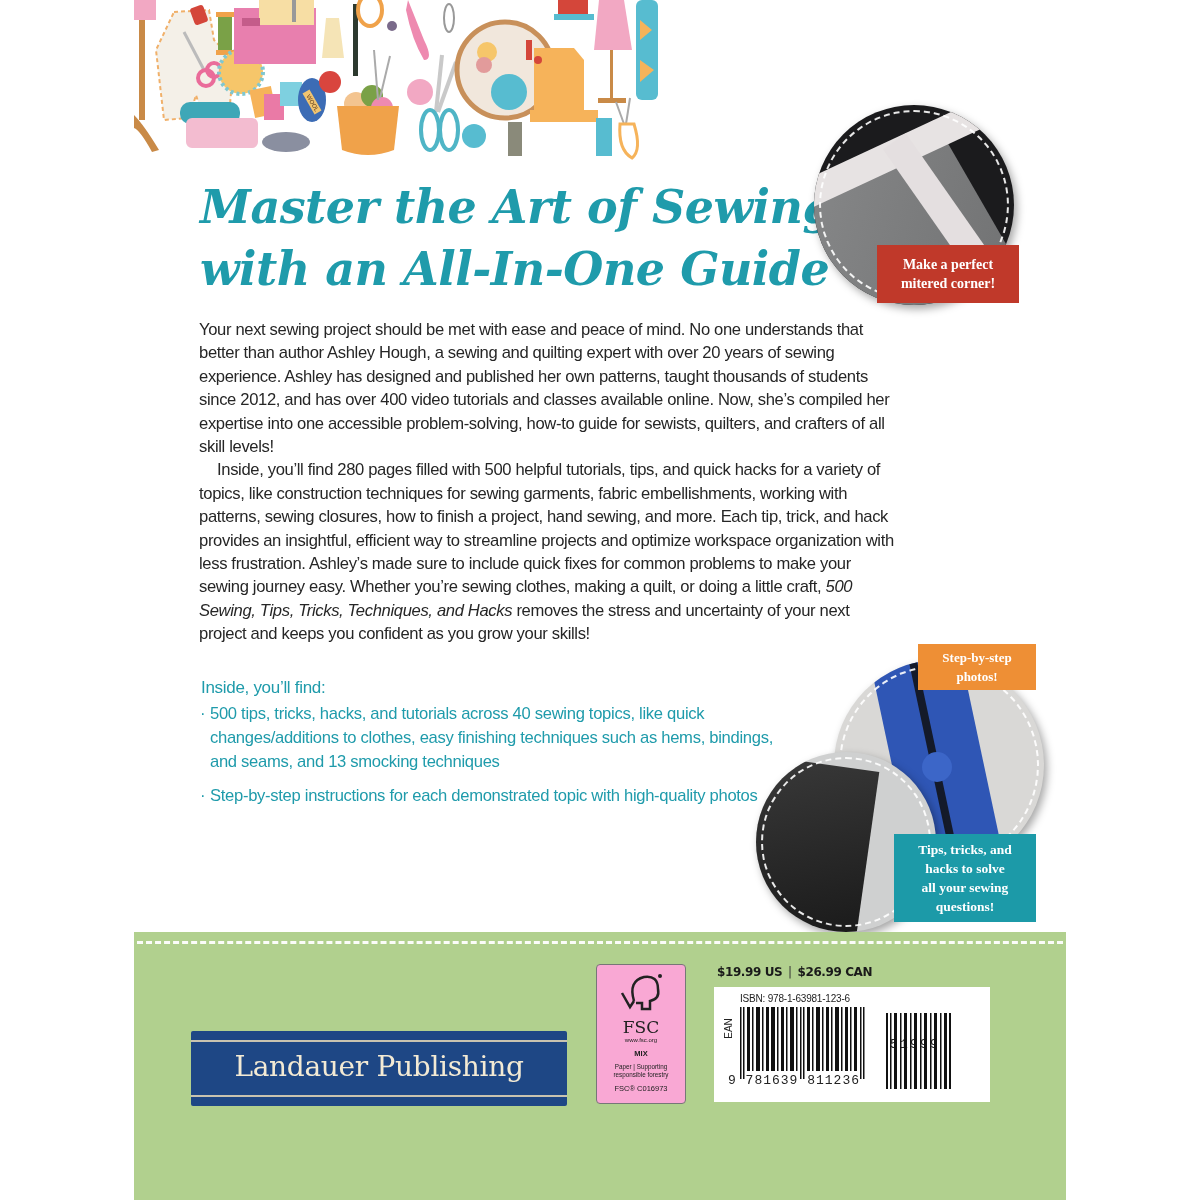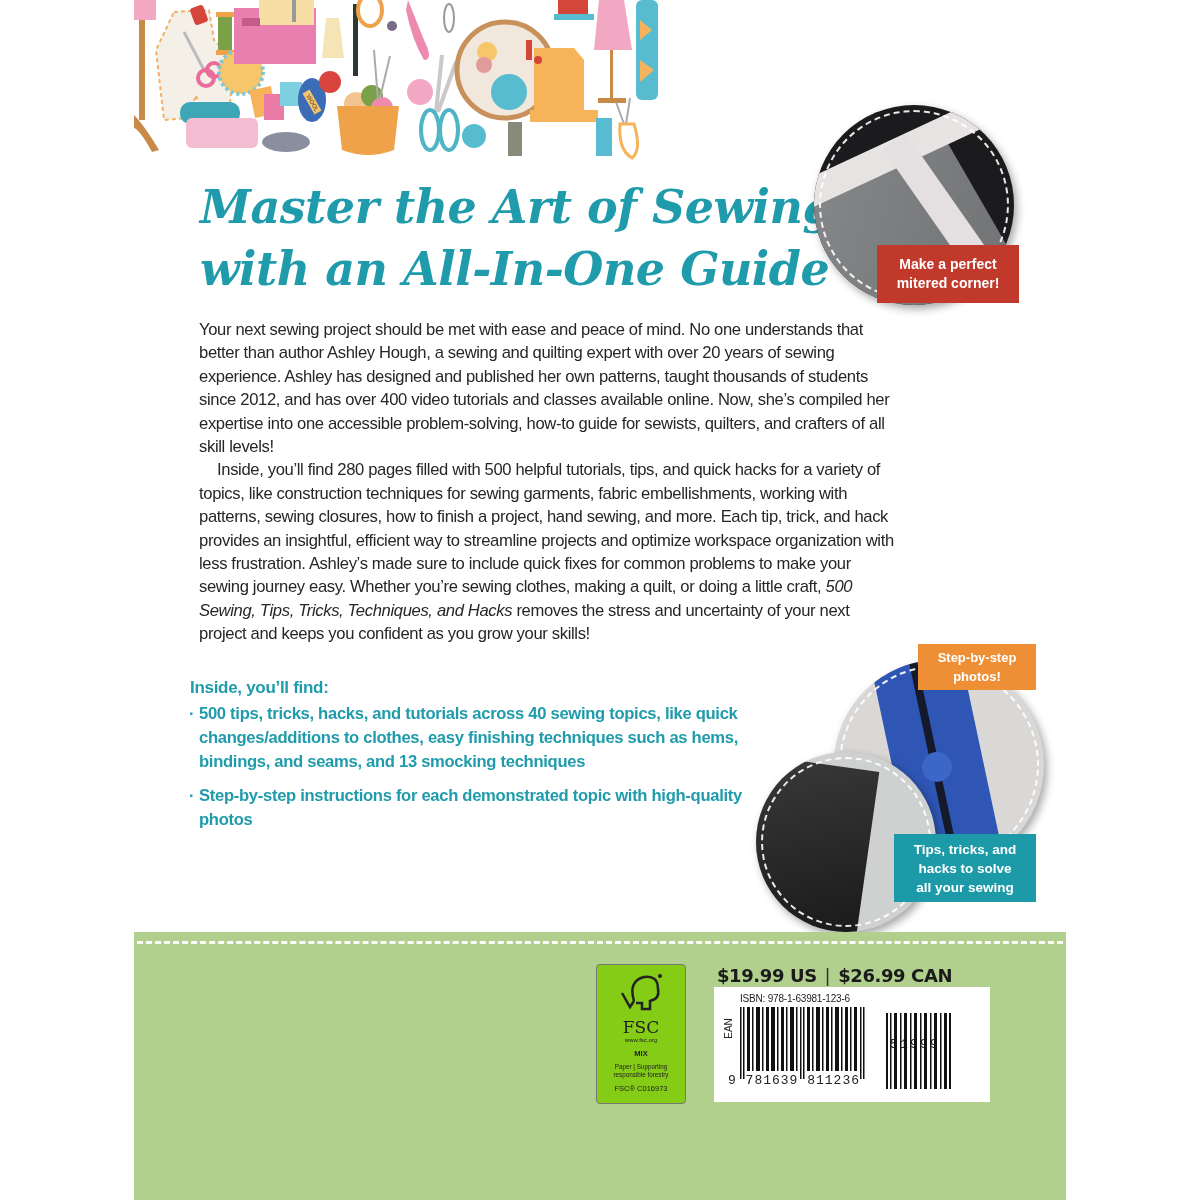--- a/index.html
+++ b/index.html
@@ -28,60 +28,60 @@
 
   .photo-zip { position: absolute; left: 700px; top: 660px; width: 210px; height: 210px; background: #d9d8d6; }
   .photo-zip .zip { position: absolute; left: 60px; top: -20px; width: 90px; height: 260px; background: #2f56b5; transform: rotate(-12deg); }
   .photo-zip .teeth { position: absolute; left: 98px; top: -20px; width: 8px; height: 260px; background: #141a2a; transform: rotate(-12deg); }
   .photo-zip .pull { position: absolute; left: 88px; top: 92px; width: 30px; height: 30px; border-radius: 50%; background: #3c66c8; }
 
   .photo-seam { position: absolute; left: 622px; top: 752px; width: 180px; height: 180px; background: #cfd0d0; }
   .photo-seam .dark { position: absolute; left: -20px; top: 10px; width: 130px; height: 200px; background: linear-gradient(160deg,#3a3a3a,#151515); transform: rotate(8deg); }
 
   
-  .callout { position: absolute; color: #ffffff; font-weight: bold; text-align: center; font-family: Liberation Sans, sans-serif; }
+  .callout { position: absolute; color: #ffffff; font-weight: bold; text-align: center; font-family: Liberation Serif, serif; }
   .callout-red { left: 743px; top: 245px; width: 142px; height: 58px; background: #c0392a; font-size: 14px; line-height: 19px; padding-top: 10px; }
   .callout-orange { left: 784px; top: 644px; width: 118px; height: 46px; background: #ee8f35; font-size: 13px; line-height: 19px; padding-top: 4px; }
-  .callout-teal { left: 760px; top: 834px; width: 142px; height: 68px; background: #1c9aa8; font-size: 13.5px; line-height: 19px; padding-top: 6px; }
+  .callout-teal { left: 760px; top: 834px; width: 142px; height: 88px; background: #1c9aa8; font-size: 13.5px; line-height: 19px; padding-top: 6px; }
 
   
   .body-text { position: absolute; left: 65px; top: 318px; width: 700px; color: #262626;
                font-family: "Liberation Sans", sans-serif; font-size: 16.6px; line-height: 23.4px; letter-spacing: -0.35px; }
   .body-text p.indent { text-indent: 18px; }
   .body-text em { font-style: italic; }
 
   
-  .inside { position: absolute; left: 56px; top: 676px; width: 600px; color: #1f9bab; font-weight: bold;
+  .inside { position: absolute; left: 67px; top: 676px; width: 600px; color: #1f9bab; font-weight: normal;
             font-family: "Liberation Sans", sans-serif; font-size: 16.6px; line-height: 24px; letter-spacing: -0.3px; }
   .inside .heading { font-size: 17px; margin-bottom: 2px; }
   .inside ul { list-style: none; }
   .inside li { position: relative; padding-left: 9px; margin-bottom: 10px; }
   .inside li::before { content: "·"; position: absolute; left: -1px; top: 0; }
 
   
   .footer { position: absolute; left: 0; top: 932px; width: 932px; height: 268px; background: #b1d08e; }
   .footer .dash { position: absolute; left: 3px; right: 3px; top: 9px; border-top: 3px dashed #ffffff; opacity: 0.95; }
 
   .publisher { position: absolute; left: 57px; top: 99px; width: 376px; height: 75px; background: #1e4785; border-radius: 2px; }
   .publisher .rule { position: absolute; left: 0; right: 0; height: 2px; background: #c8c3b0; }
   .publisher .rule.top { top: 9px; }
   .publisher .rule.bot { bottom: 9px; }
   .publisher .name { position: absolute; left: 0; right: 0; top: 19px; text-align: center; color: #f3ead4;
                      font-family: "DejaVu Serif", serif; font-size: 28px; letter-spacing: -0.3px; }
 
-  .fsc { position: absolute; left: 462px; top: 32px; width: 90px; height: 140px; background: #84cc16;
+  .fsc { position: absolute; left: 462px; top: 32px; width: 90px; height: 140px; background: #f9a8d4;
          border: 1px solid #777; border-radius: 4px; text-align: center; color: #222; }
   .fsc svg { margin-top: 6px; }
   .fsc .brand { font-family: "DejaVu Serif", serif; font-size: 17px; line-height: 16px; }
   .fsc .url { font-size: 6px; margin-top: 2px; }
   .fsc .mix { font-size: 7.5px; font-weight: bold; margin-top: 6px; }
   .fsc .paper { font-size: 6.3px; line-height: 8px; margin-top: 5px; }
   .fsc .code { font-size: 7.5px; font-weight: normal; margin-top: 5px; }
 
-  .price { position: absolute; left: 583px; top: 33px; color: #1a1a1a; font-weight: bold; font-size: 18px;
+  .price { position: absolute; left: 583px; top: 33px; color: #1a1a1a; font-weight: bold; font-size: 12px;
            font-family: "DejaVu Sans", sans-serif; letter-spacing: -0.4px; }
   .price .sep { font-weight: normal; color: #333; margin: 0 2px; }
 
   .barcode { position: absolute; left: 580px; top: 55px; width: 276px; height: 115px; background: #ffffff; }
   .barcode .ean { position: absolute; left: 4px; top: 36px; font-size: 10px; color: #222; transform: rotate(-90deg); transform-origin: center; }
   .barcode .isbn { position: absolute; left: 26px; top: 6px; font-size: 10px; color: #222; letter-spacing: -0.2px; }
   .barcode .bars-main { position: absolute; left: 26px; top: 20px; width: 125px; height: 72px; }
   .barcode .bars-add { position: absolute; left: 172px; top: 26px; width: 65px; height: 76px; }
   .barcode .digits { position: absolute; left: 14px; top: 86px; font-family: Liberation Mono, monospace; font-size: 13px; color: #222; letter-spacing: 1px; background: transparent; }
   .barcode .addon-digits { position: absolute; left: 176px; top: 10px; font-family: "Liberation Mono", monospace; font-size: 13px; letter-spacing: 2.2px; color: #222; margin-top: 40px; }
@@ -259,20 +259,25 @@
   <div class="callout callout-teal">
     <div>Tips, tricks, and</div>
     <div>hacks to solve</div>
     <div>all your sewing</div>
     <div>questions!</div>
   </div>
 
   <div class="footer">
     <div class="dash"></div>
 
+    <div class="publisher">
+      <div class="rule top"></div>
+      <div class="name">Landauer Publishing</div>
+      <div class="rule bot"></div>
+    </div>
 
     <div class="fsc">
       <svg width="46" height="44" viewBox="0 0 46 44">
         <path d="M4 22 L12 36 L16 30" fill="none" stroke="#222" stroke-width="2.5"></path>
         <path d="M16 30 Q10 10 26 6 Q40 4 40 18 Q42 28 32 30 L32 38 L24 38 L24 32 L18 32" fill="none" stroke="#222" stroke-width="2.5"></path>
         <circle cx="42" cy="5" r="2" fill="#222"></circle>
       </svg>
       <div class="brand">FSC</div>
       <div class="url">www.fsc.org</div>
       <div class="mix">MIX</div>

